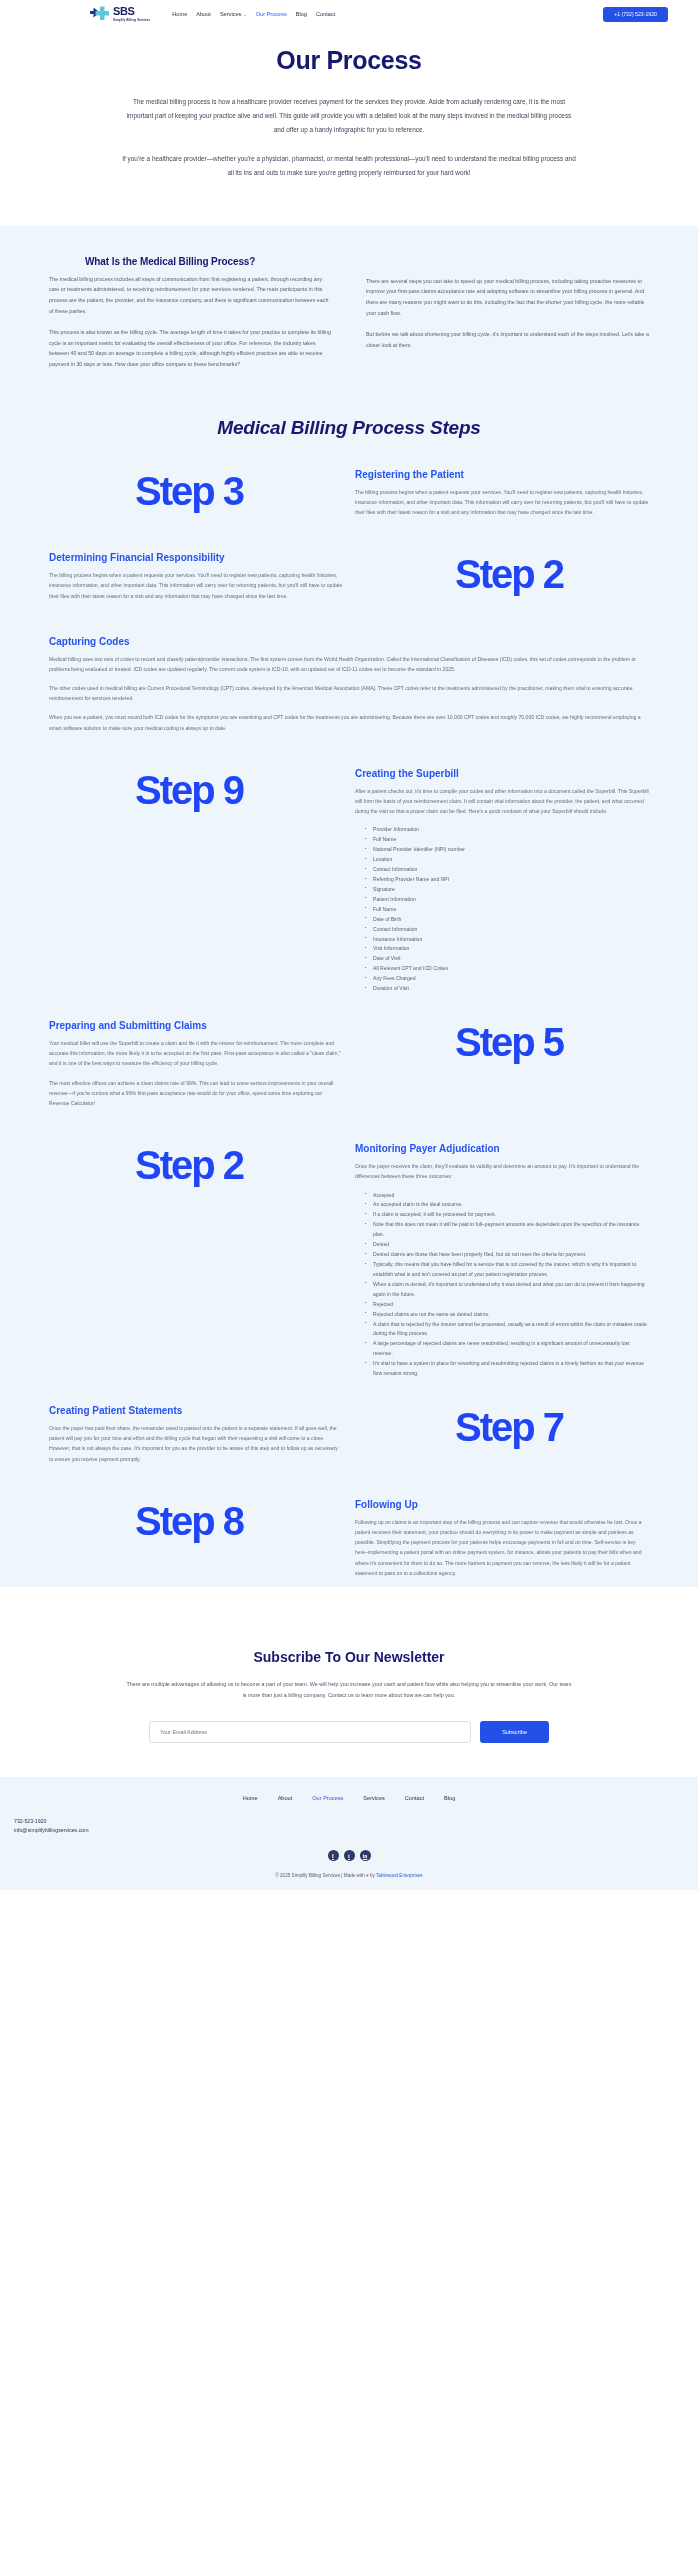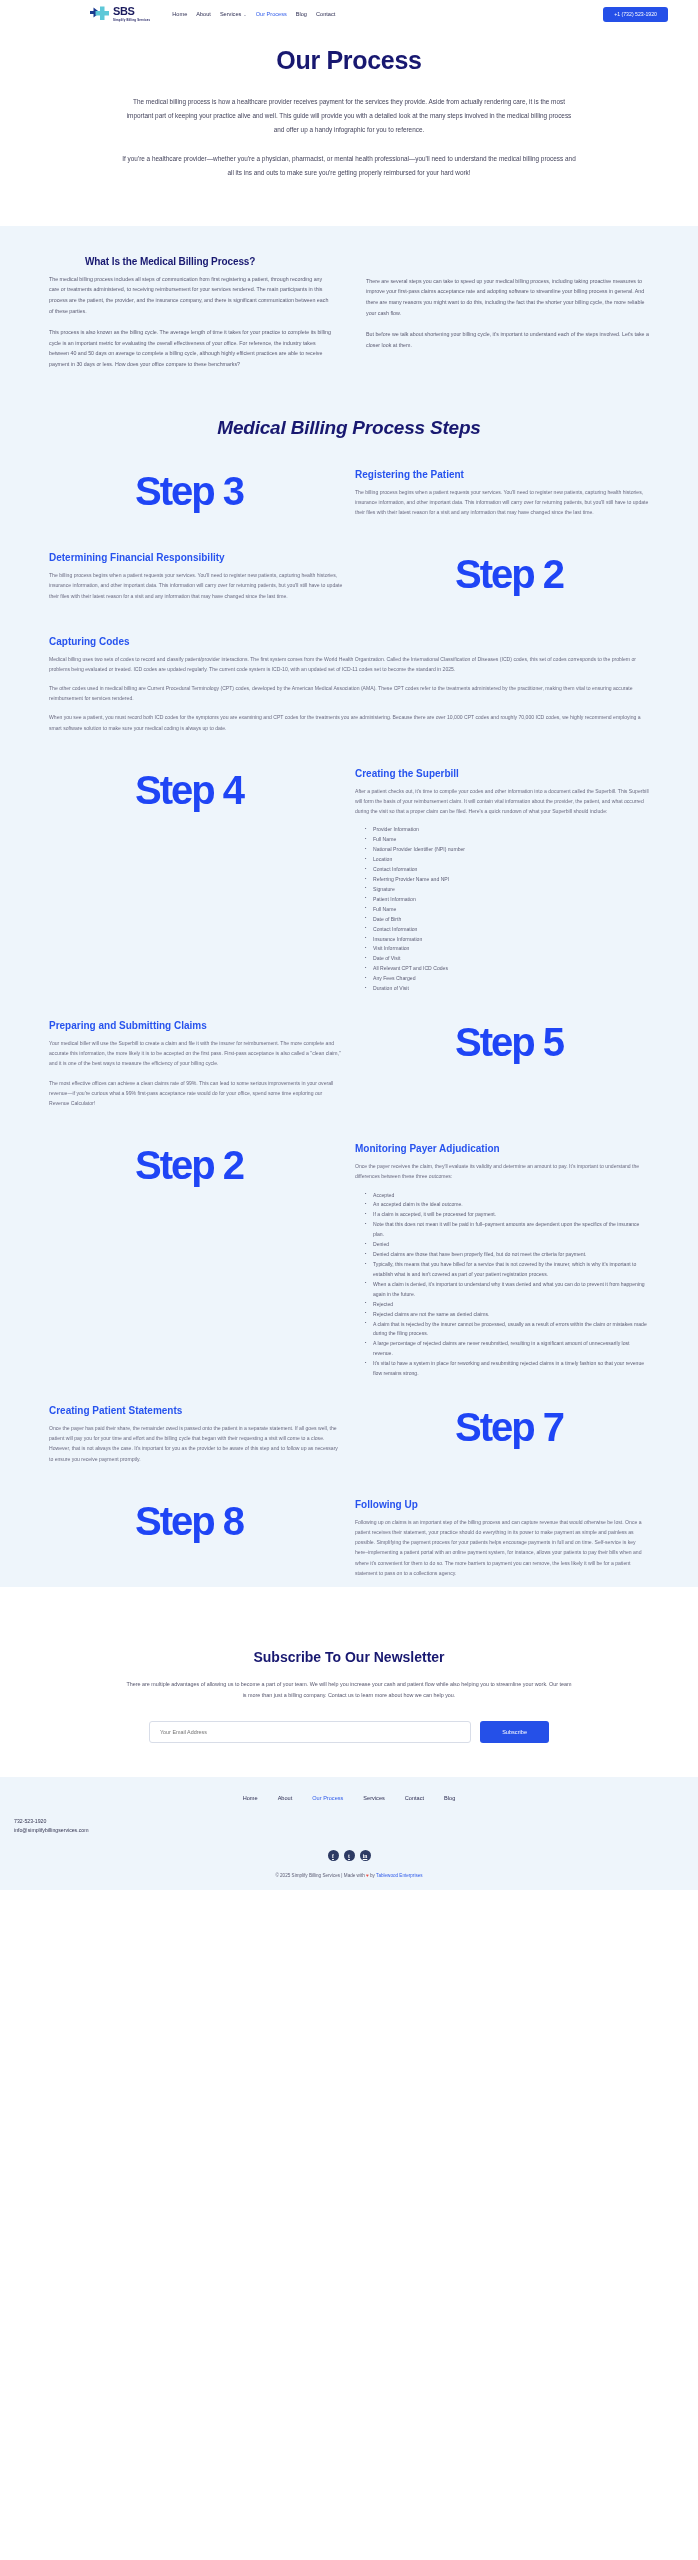--- a/index.html
+++ b/index.html
@@ -261,21 +261,21 @@
           <div class="step-row">
             <div class="step-text-cell">
               <h3 class="step-h">Capturing Codes</h3>
               <div class="step-p">Medical billing uses two sets of codes to record and classify patient/provider interactions. The first system comes from the World Health Organization. Called the International Classification of Diseases (ICD) codes, this set of codes corresponds to the problem or problems being evaluated or treated. ICD codes are updated regularly. The current code system is ICD-10, with an updated set of ICD-11 codes set to become the standard in 2025.</div>
               <div class="step-p">The other codes used in medical billing are Current Procedural Terminology (CPT) codes, developed by the American Medical Association (AMA). These CPT codes refer to the treatments administered by the practitioner, making them vital to ensuring accurate reimbursement for services rendered.</div>
               <div class="step-p">When you see a patient, you must record both ICD codes for the symptoms you are examining and CPT codes for the treatments you are administering. Because there are over 10,000 CPT codes and roughly 70,000 ICD codes, we highly recommend employing a smart software solution to make sure your medical coding is always up to date.</div>
             </div>
           </div>
           <div class="step-row">
             <div class="step-num-cell">
-              <div class="step-num">Step 4</div>
+              <div class="step-num">Step 9</div>
             </div>
             <div class="step-text-cell">
               <h3 class="step-h">Creating the Superbill</h3>
               <div class="step-p">After a patient checks out, it's time to compile your codes and other information into a document called the Superbill. This Superbill will form the basis of your reimbursement claim. It will contain vital information about the provider, the patient, and what occurred during the visit so that a proper claim can be filed. Here's a quick rundown of what your Superbill should include:</div>
               <ul class="bullets">
                 <li>Provider Information</li>
                 <li>Full Name</li>
                 <li>National Provider Identifier (NPI) number</li>
                 <li>Location</li>
                 <li>Contact Information</li>

